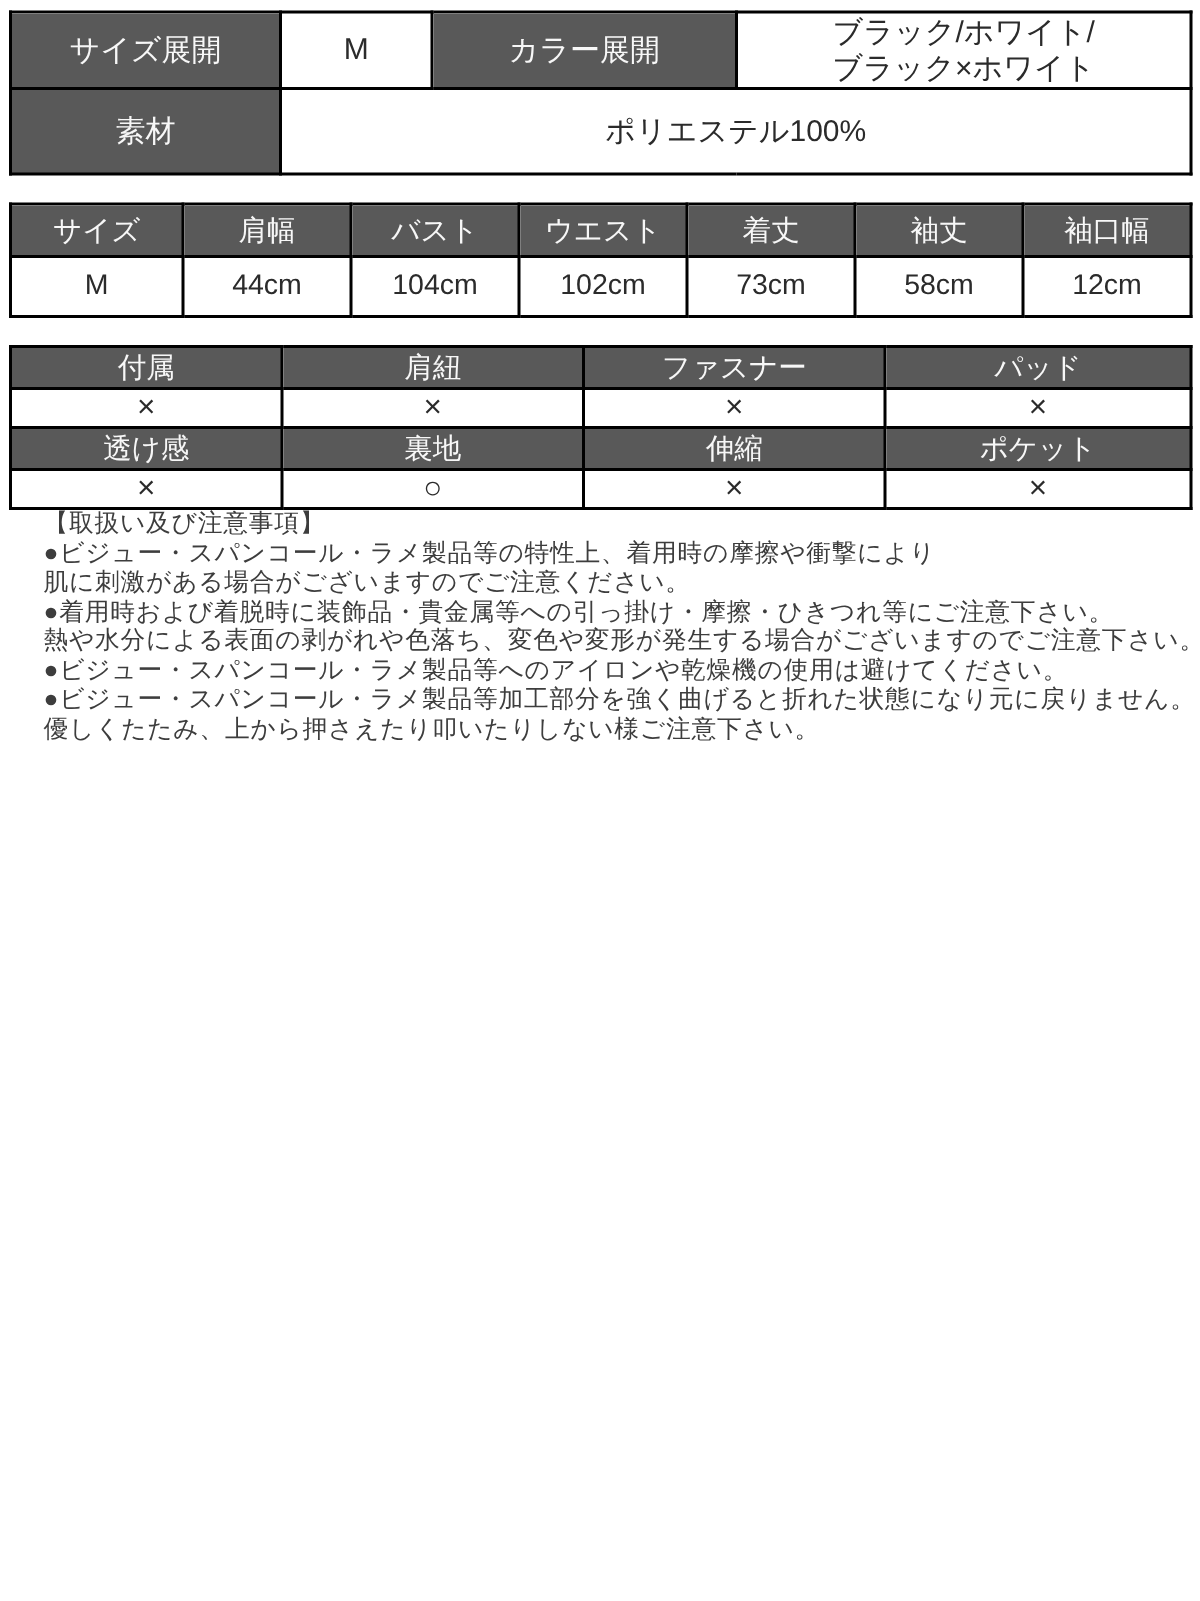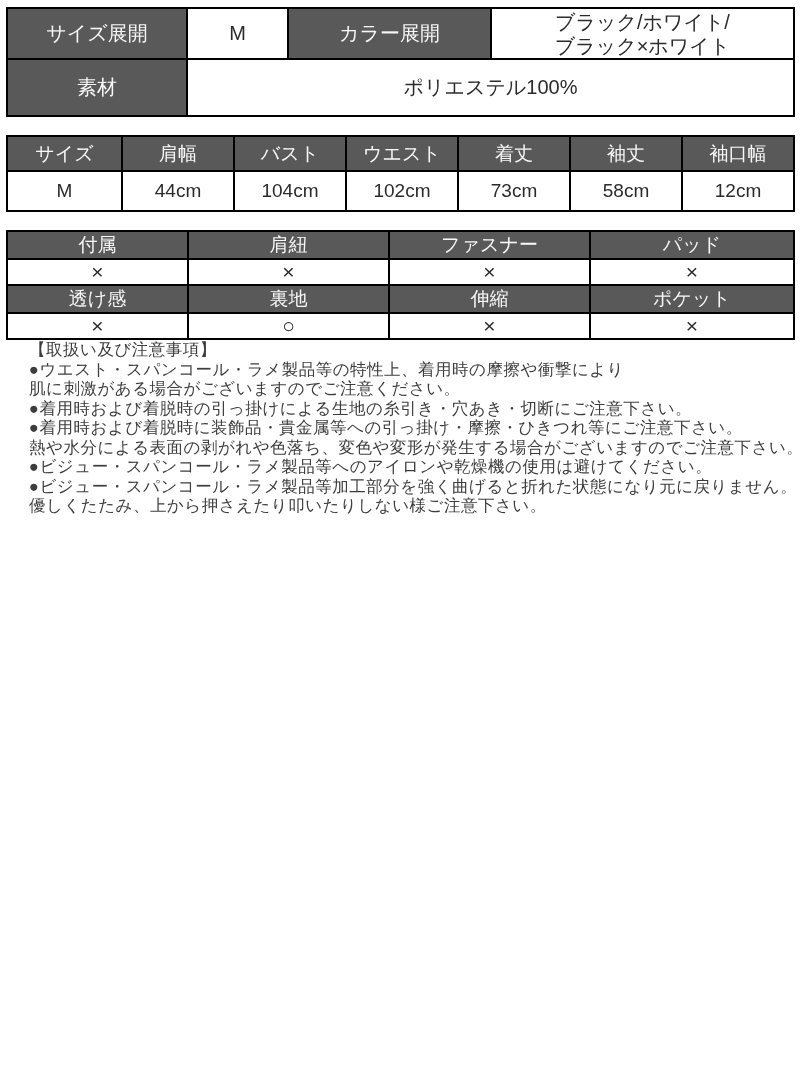--- a/index.html
+++ b/index.html
@@ -153,23 +153,22 @@
       <td>×</td>
       <td>○</td>
       <td>×</td>
       <td>×</td>
     </tr>
   </tbody>
     </table>
 
   <div class="notes">
     <div>【取扱い及び注意事項】</div>
-    <div>●ウエスト・スパンコール・ラメ製品等の特性上、着用時の摩擦や衝撃により</div>
+    <div>●ビジュー・スパンコール・ラメ製品等の特性上、着用時の摩擦や衝撃により</div>
     <div>肌に刺激がある場合がございますのでご注意ください。</div>
-    <div>●着用時および着脱時の引っ掛けによる生地の糸引き・穴あき・切断にご注意下さい。</div>
     <div>●着用時および着脱時に装飾品・貴金属等への引っ掛け・摩擦・ひきつれ等にご注意下さい。</div>
     <div>熱や水分による表面の剥がれや色落ち、変色や変形が発生する場合がございますのでご注意下さい。</div>
     <div>●ビジュー・スパンコール・ラメ製品等へのアイロンや乾燥機の使用は避けてください。</div>
     <div>●ビジュー・スパンコール・ラメ製品等加工部分を強く曲げると折れた状態になり元に戻りません。</div>
     <div>優しくたたみ、上から押さえたり叩いたりしない様ご注意下さい。</div>
   </div>
 
 </div>
 
 </body></html>

